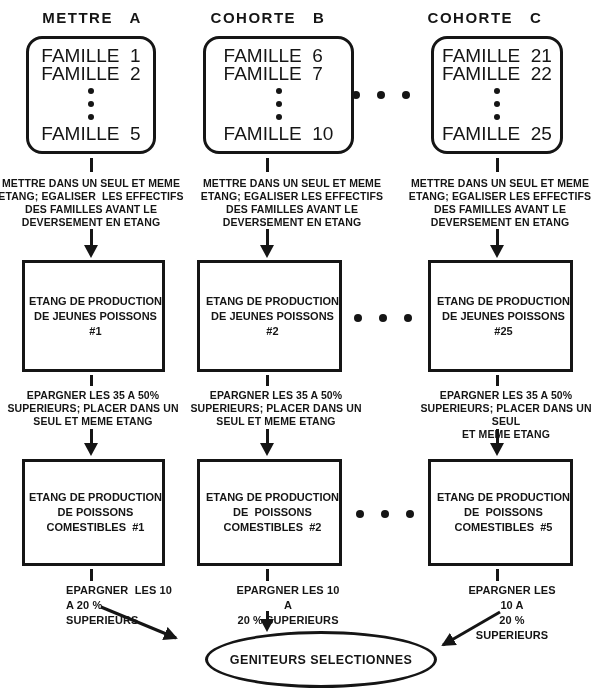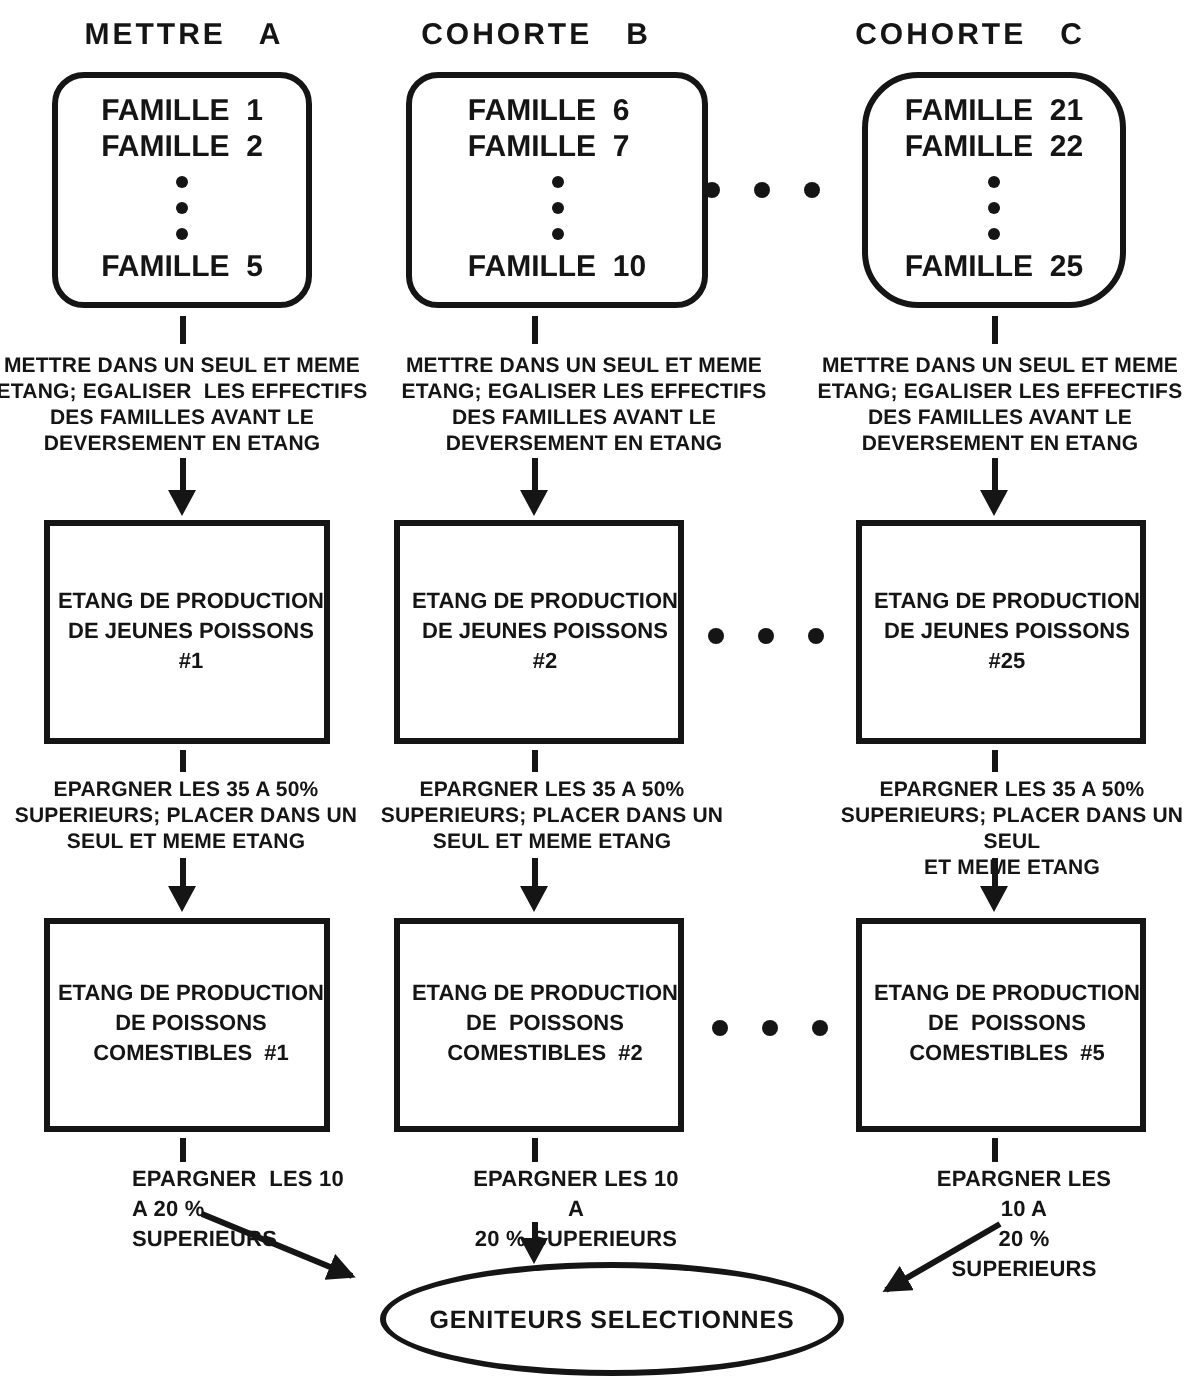--- a/index.html
+++ b/index.html
@@ -11,21 +11,21 @@
   }
   .col-title {
     position:absolute; transform:translateX(-50%);
     font-size:15px; font-weight:bold; letter-spacing:1.5px; white-space:pre;
   }
   .fam-box {
     position:absolute; border:3px solid var(--ink); border-radius:16px;
     padding:8px 6px; background:var(--paper);
   }
   .fam-inner { height:100%; width:max-content; margin:0 auto; display:flex; flex-direction:column; }
-  .fam-text { font-size:15px; font-weight:bold; line-height:18px; white-space:pre; text-align:left; }
+  .fam-text { font-size:19px; font-weight:normal; line-height:18px; white-space:pre; text-align:left; }
   .vdots { flex:1; display:flex; flex-direction:column; align-items:center; justify-content:center; gap:7px; }
   .vdots i { width:6px; height:6px; border-radius:50%; background:var(--ink); }
   .vline { position:absolute; width:3px; background:var(--ink); }
   .ahead {
     position:absolute; width:0; height:0;
     border-left:7px solid transparent; border-right:7px solid transparent;
     border-top:13px solid var(--ink);
   }
   .note {
     position:absolute; font-size:10.5px; font-weight:bold; line-height:13px;
@@ -142,21 +142,21 @@
 </div>
 
 <div class="vline" style="left:266px; top:569px; height:12px;"></div>
 <div class="note note3 cnote" style="left:264px; top:583px; width:110px;">EPARGNER LES 10 A
 20 % SUPERIEURS</div>
 <div class="vline" style="left:266px; top:611px; height:10px;"></div>
 <div class="ahead" style="left:260px; top:619px;"></div>
 
 <div class="col-title" style="left:485px; top:9px;">COHORTE   C</div>
 
-<div class="fam-box" style="left:431px; top:36px; width:132px; height:118px;border-radius:28px;">
+<div class="fam-box" style="left:431px; top:36px; width:132px; height:118px;">
   <div class="fam-inner">
     <div class="fam-text lines">FAMILLE  21
 FAMILLE  22</div>
     <div class="vdots">
         <i></i>
         <i></i>
         <i></i>
       </div>
     <div class="fam-text">FAMILLE  25</div>
   </div>
@@ -212,15 +212,15 @@
 <svg class="overlay" width="600" height="700" viewBox="0 0 600 700">
   <defs>
     <marker id="ah" markerUnits="userSpaceOnUse" markerWidth="16" markerHeight="14" refX="12" refY="7" orient="auto">
       <path d="M0,0 L14,7 L0,14 Z" fill="#151515"></path>
     </marker>
   </defs>
   <line x1="101" y1="607" x2="176" y2="638" stroke="#151515" stroke-width="3" marker-end="url(#ah)"></line>
   <line x1="500" y1="612" x2="443" y2="645" stroke="#151515" stroke-width="3" marker-end="url(#ah)"></line>
 </svg>
 
-<div class="ellipse" style="left:190px; top:631px; width:232px; height:57px;">
+<div class="ellipse" style="left:205px; top:631px; width:232px; height:57px;">
   <span>GENITEURS SELECTIONNES</span>
 </div>
 
 </body></html>

